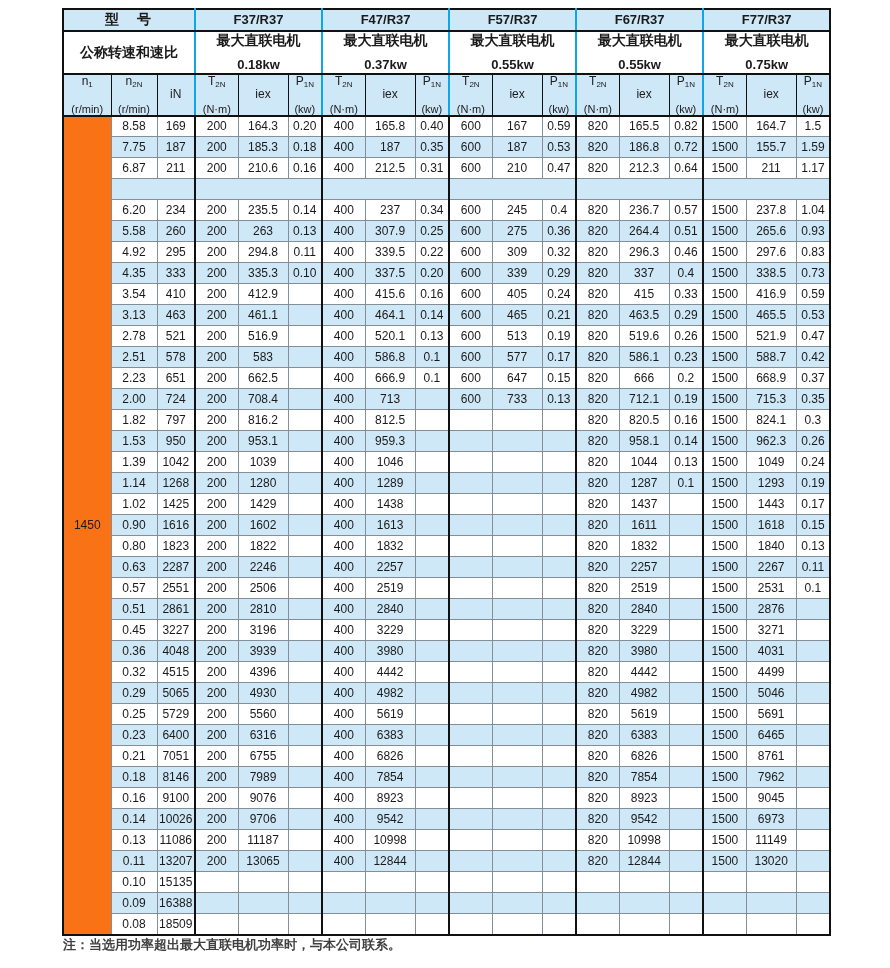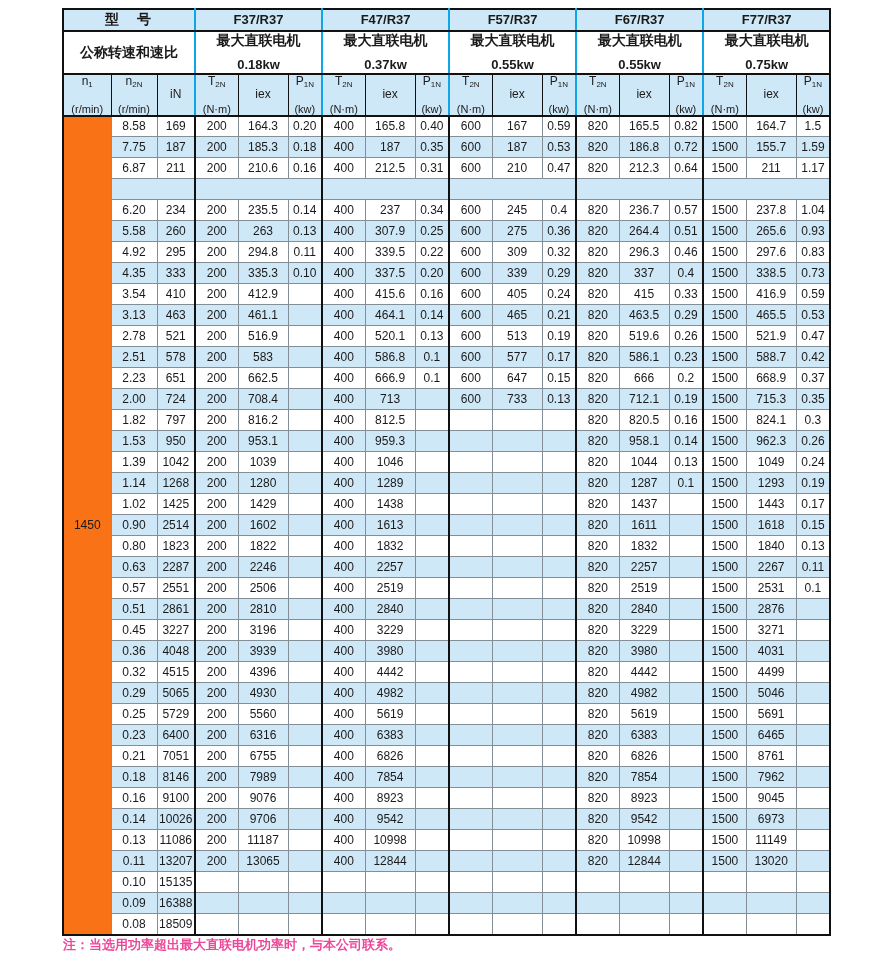--- a/index.html
+++ b/index.html
@@ -17,21 +17,21 @@
   
   .spec thead th{border:1px solid #111;background:#fff;font-weight:bold;}
   .spec thead tr.r1 th{height:22px;background:#cfe8f7;font-size:13px;border-bottom:2px solid #111;}
   .spec thead tr.r1 th.modelcol{font-size:14px;letter-spacing:2px;}
   .spec thead tr.r2 th{height:43px;font-size:14px;border-bottom:2px solid #111;}
   .spec thead tr.r2 .power{display:block;font-size:13px;letter-spacing:0;margin-top:10px;}
   .spec thead tr.r3 th{height:40px;background:#cfe8f7;font-weight:normal;font-size:12px;border-bottom:2px solid #111;}
   .spec thead th.gs{border-left:2px solid #0ea5e9;}
   .spec sub{font-size:8px;vertical-align:-2px;}
   .unit{display:block;font-size:11px;margin-top:13px;}
-  .note{position:absolute;left:63px;top:936px;font-size:13px;font-weight:600;color:#ec4899;}
+  .note{position:absolute;left:63px;top:936px;font-size:13px;font-weight:600;color:#404040;}
 </style>
 </head>
 <body>
 
 <div class="wrap">
   <table class="spec">
     <colgroup>
       <col style="width:48px">
         <col style="width:46px">
         <col style="width:38px">
@@ -441,21 +441,21 @@
           <td></td>
           <td class="gs">820</td>
           <td>1437</td>
           <td></td>
           <td class="gs">1500</td>
           <td>1443</td>
           <td>0.17</td>
         </tr>
         <tr>
           <td>0.90</td>
-          <td>2514</td>
+          <td>1616</td>
           <td class="gs">200</td>
           <td>1602</td>
           <td></td>
           <td class="gs">400</td>
           <td>1613</td>
           <td></td>
           <td class="gs"></td>
           <td></td>
           <td></td>
           <td class="gs">820</td>

